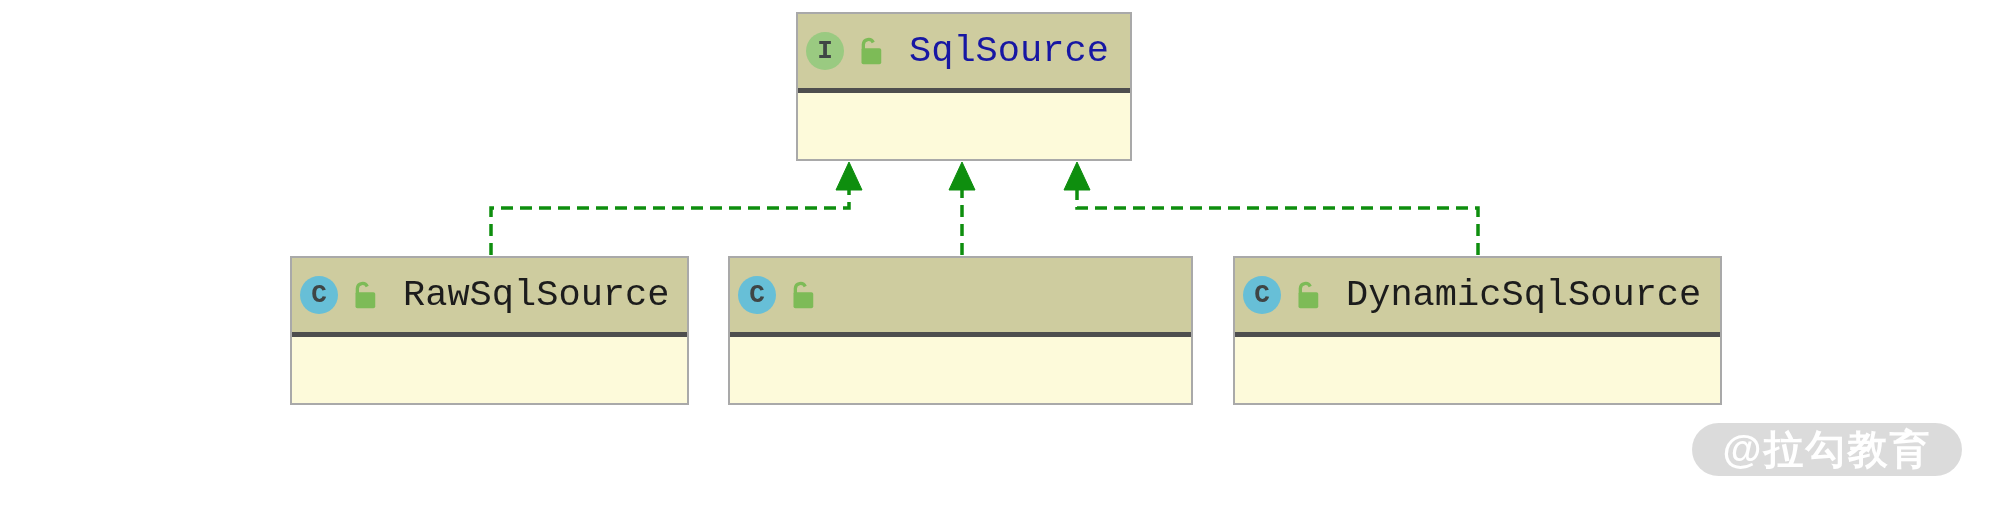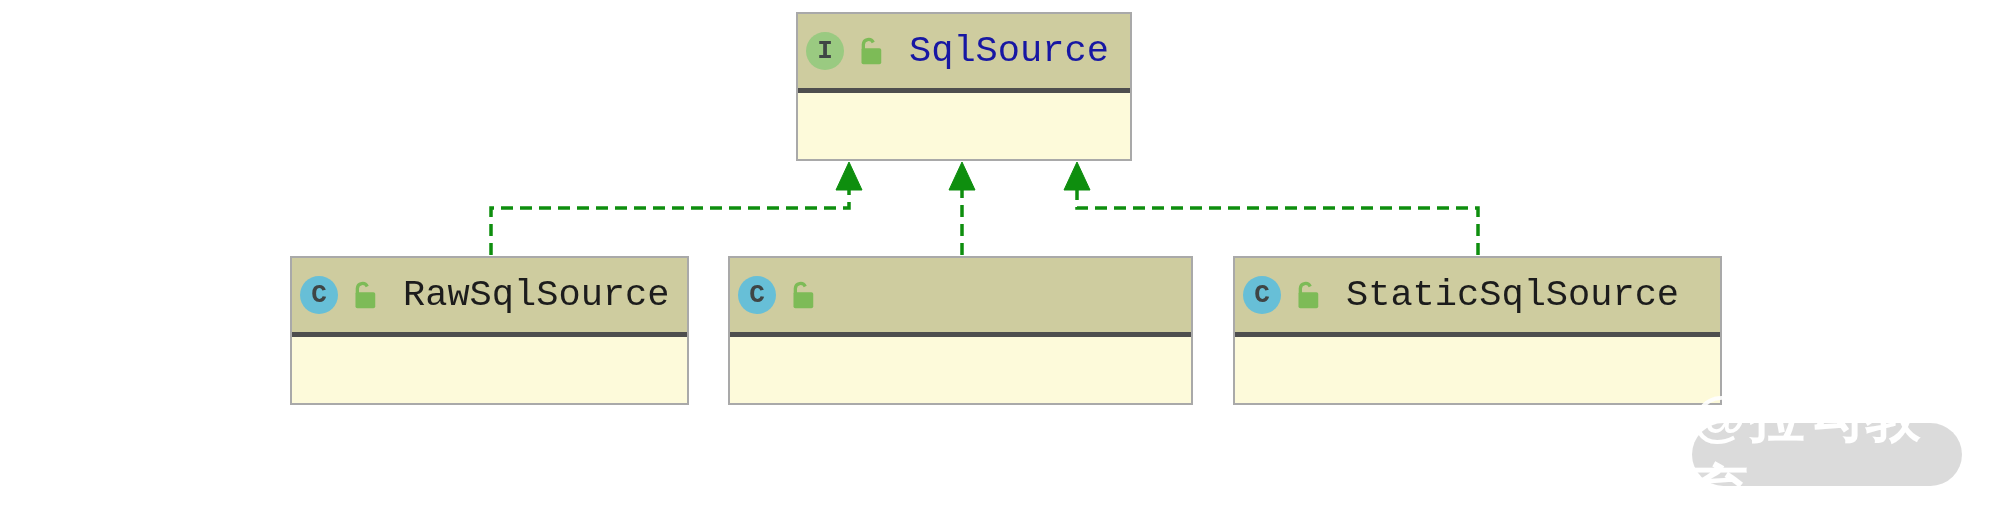--- a/index.html
+++ b/index.html
@@ -84,29 +84,29 @@
     letter-spacing: 0px;
     white-space: nowrap;
   }
   .interface-name { color: #1717a3; }
   .class-name     { color: #1c1c1c; text-align: right; }
   .watermark {
     position: absolute;
     left: 1692px;
     top: 423px;
     width: 270px;
-    height: 63px;
+    height: 53px;
     border-radius: 38px;
     background: #d9d9d9;
     opacity: 0.92;
     display: flex;
     align-items: center;
     justify-content: center;
     font-family: "Liberation Sans", sans-serif;
-    font-size: 56px;
+    font-size: 40px;
     font-weight: bold;
     color: #ffffff;
     letter-spacing: 2px;
   }
 </style>
 </head>
 <body>
 
 <div class="canvas">
 
@@ -166,21 +166,21 @@
     <div class="box-body"></div>
   </div>
 
   <div class="uml-box" style="left:1233px; top:256px; width:489px;">
     <div class="box-header">
       <span class="badge class-badge">C</span>
       <svg class="lock-icon" width="32" height="32" viewBox="0 0 34 34">
         <path d="M11 16 V10 A5.5 5.5 0 0 1 21.5 8" fill="none" stroke="#7dbb57" stroke-width="3.5"></path>
         <rect x="9" y="14" width="21" height="17" rx="2" fill="#7dbb57"></rect>
       </svg>
-      <span class="box-title class-name">StaticSqlSource</span>
+      <span class="box-title class-name">DynamicSqlSource</span>
     </div>
     <div class="box-separator"></div>
     <div class="box-body"></div>
   </div>
 
   <div class="watermark">
     <span>@拉勾教育</span>
   </div>
 
 </div>

